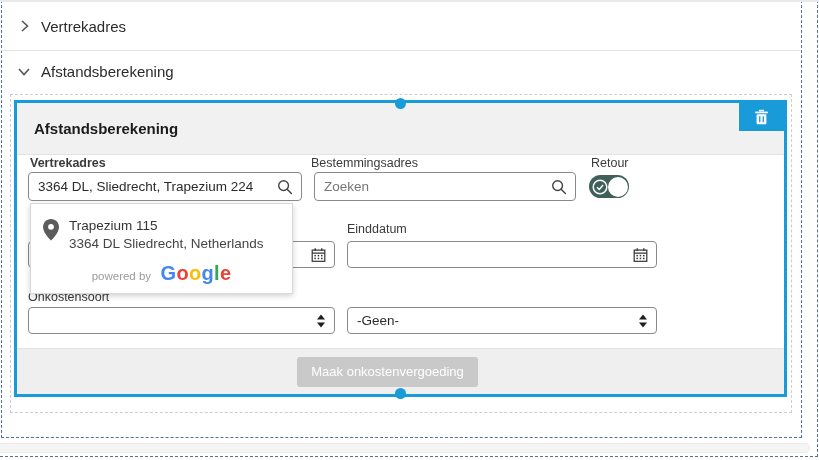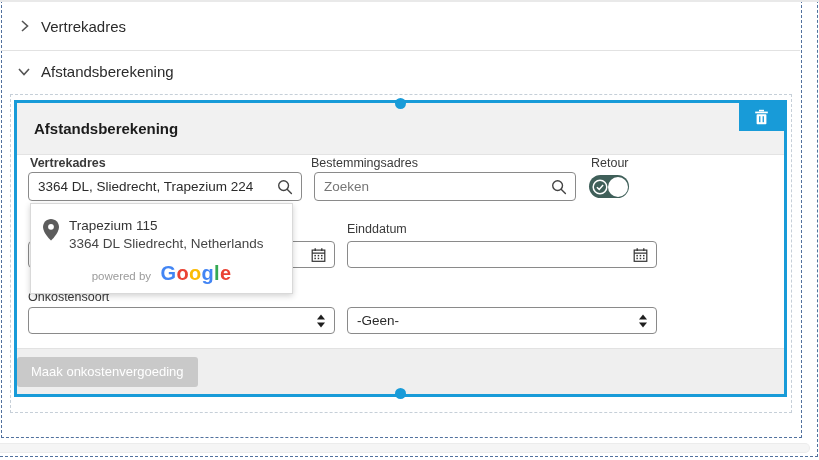--- a/index.html
+++ b/index.html
@@ -49,21 +49,21 @@
   .f-date2{left:330px;top:138px;width:310px;height:27px;}
   .lbl-onkosten{left:11px;top:187px;}
   .lbl-vergoed{left:330px;top:187px;}
   .f-onkosten{left:11px;top:204px;width:307px;height:27px;}
   .f-vergoed{left:330px;top:204px;width:310px;height:27px;}
   .sel-value{font-size:13.5px;color:#2b2b2b;padding-left:9px;}
   .spinner{position:absolute;right:9px;top:50%;transform:translateY(-50%);display:flex;flex-direction:column;gap:3px;align-items:center;}
   .tri-up{width:0;height:0;border-left:4px solid transparent;border-right:4px solid transparent;border-bottom:5px solid #1f1f1f;}
   .tri-down{width:0;height:0;border-left:4px solid transparent;border-right:4px solid transparent;border-top:5px solid #1f1f1f;}
   
-  .card-footer{left:0;top:245px;width:100%;height:46px;background:#efefef;border-top:1px solid #e2e2e2;display:flex;align-items:center;justify-content:flex-start;box-sizing:border-box;padding-right:26px;}
+  .card-footer{left:0;top:245px;width:100%;height:46px;background:#efefef;border-top:1px solid #e2e2e2;display:flex;align-items:center;justify-content:center;box-sizing:border-box;padding-right:26px;}
   .submit-btn{min-width:154px;height:30px;background:#c9c9c9;color:#ffffff;border:none;border-radius:3px;font-family:inherit;font-size:13px;padding:0 14px;}
   
   .pac{left:13px;top:100px;width:263px;height:91px;background:#fff;border:1px solid #d9d9d9;box-shadow:0 2px 6px rgba(0,0,0,0.18);z-index:20;box-sizing:border-box;}
   .pac-item{display:flex;align-items:flex-start;padding:13px 10px 0 10px;cursor:pointer;}
   .pac-pin{margin:2px 10px 0 2px;flex:0 0 auto;display:inline-flex;}
   .pac-line1{font-size:13.5px;color:#353535;line-height:18px;}
   .pac-line2{font-size:13.5px;color:#454545;line-height:18px;}
   .pac-powered{margin-top:9px;text-align:center;}
   .pb-text{font-size:11.5px;color:#9b9b9b;margin-right:5px;}
   .g-logo{font-size:20px;letter-spacing:0.3px;font-weight:bold;}

